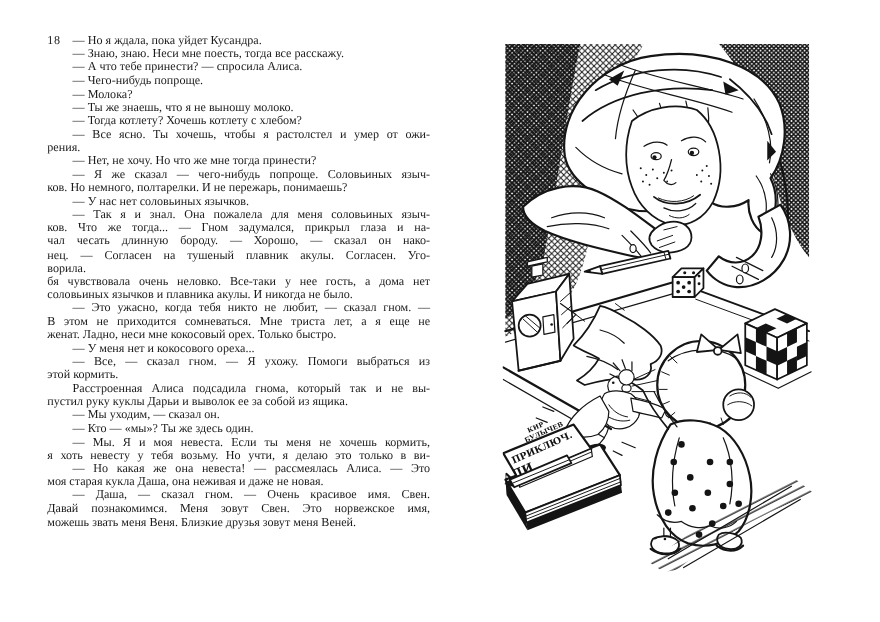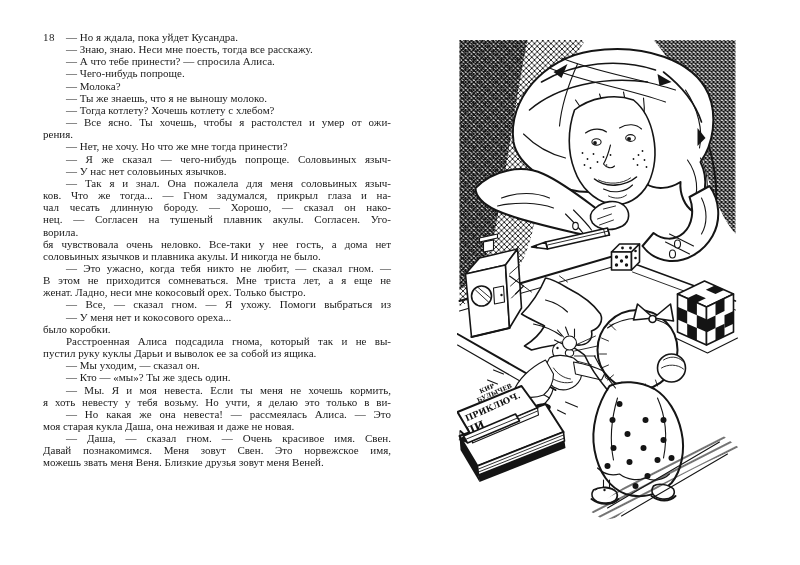--- a/index.html
+++ b/index.html
@@ -44,34 +44,35 @@
         <div class="line ind end">— Знаю, знаю. Неси мне поесть, тогда все расскажу.</div>
         <div class="line ind end">— А что тебе принести? — спросила Алиса.</div>
         <div class="line ind end">— Чего-нибудь попроще.</div>
         <div class="line ind end">— Молока?</div>
         <div class="line ind end">— Ты же знаешь, что я не выношу молоко.</div>
         <div class="line ind end">— Тогда котлету? Хочешь котлету с хлебом?</div>
         <div class="line ind">— Все ясно. Ты хочешь, чтобы я растолстел и умер от ожи-</div>
         <div class="line end">рения.</div>
         <div class="line ind end">— Нет, не хочу. Но что же мне тогда принести?</div>
         <div class="line ind">— Я же сказал — чего-нибудь попроще. Соловьиных языч-</div>
+        <div class="line end">ков. Но немного, полтарелки. И не пережарь, понимаешь?</div>
         <div class="line ind end">— У нас нет соловьиных язычков.</div>
         <div class="line ind">— Так я и знал. Она пожалела для меня соловьиных языч-</div>
         <div class="line">ков. Что же тогда... — Гном задумался, прикрыл глаза и на-</div>
         <div class="line">чал чесать длинную бороду. — Хорошо, — сказал он нако-</div>
         <div class="line">нец. — Согласен на тушеный плавник акулы. Согласен. Уго-</div>
         <div class="line end">ворила.</div>
         <div class="line">бя чувствовала очень неловко. Все-таки у нее гость, а дома нет</div>
         <div class="line end">соловьиных язычков и плавника акулы. И никогда не было.</div>
         <div class="line ind">— Это ужасно, когда тебя никто не любит, — сказал гном. —</div>
         <div class="line">В этом не приходится сомневаться. Мне триста лет, а я еще не</div>
         <div class="line end">женат. Ладно, неси мне кокосовый орех. Только быстро.</div>
+        <div class="line ind end">— У меня нет и кокосового ореха...</div>
         <div class="line ind">— Все, — сказал гном. — Я ухожу. Помоги выбраться из</div>
-        <div class="line ind end">— У меня нет и кокосового ореха...</div>
-        <div class="line end">было коробки.</div>
+        <div class="line end">этой кормить.</div>
         <div class="line ind">Расстроенная Алиса подсадила гнома, который так и не вы-</div>
         <div class="line end">пустил руку куклы Дарьи и выволок ее за собой из ящика.</div>
         <div class="line ind end">— Мы уходим, — сказал он.</div>
         <div class="line ind end">— Кто — «мы»? Ты же здесь один.</div>
         <div class="line ind">— Мы. Я и моя невеста. Если ты меня не хочешь кормить,</div>
         <div class="line">я хоть невесту у тебя возьму. Но учти, я делаю это только в ви-</div>
         <div class="line ind">— Но какая же она невеста! — рассмеялась Алиса. — Это</div>
         <div class="line end">моя старая кукла Даша, она неживая и даже не новая.</div>
         <div class="line ind">— Даша, — сказал гном. — Очень красивое имя. Свен.</div>
         <div class="line">Давай познакомимся. Меня зовут Свен. Это норвежское имя,</div>

